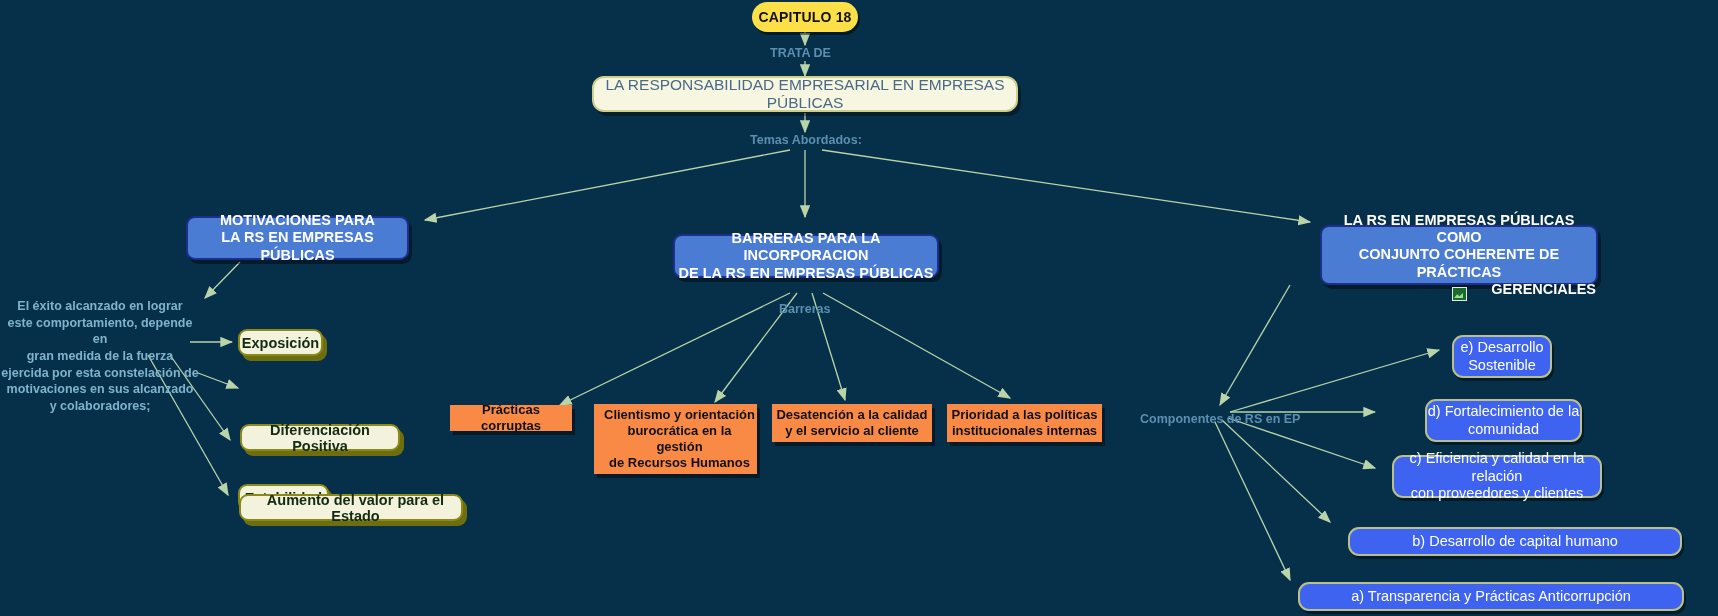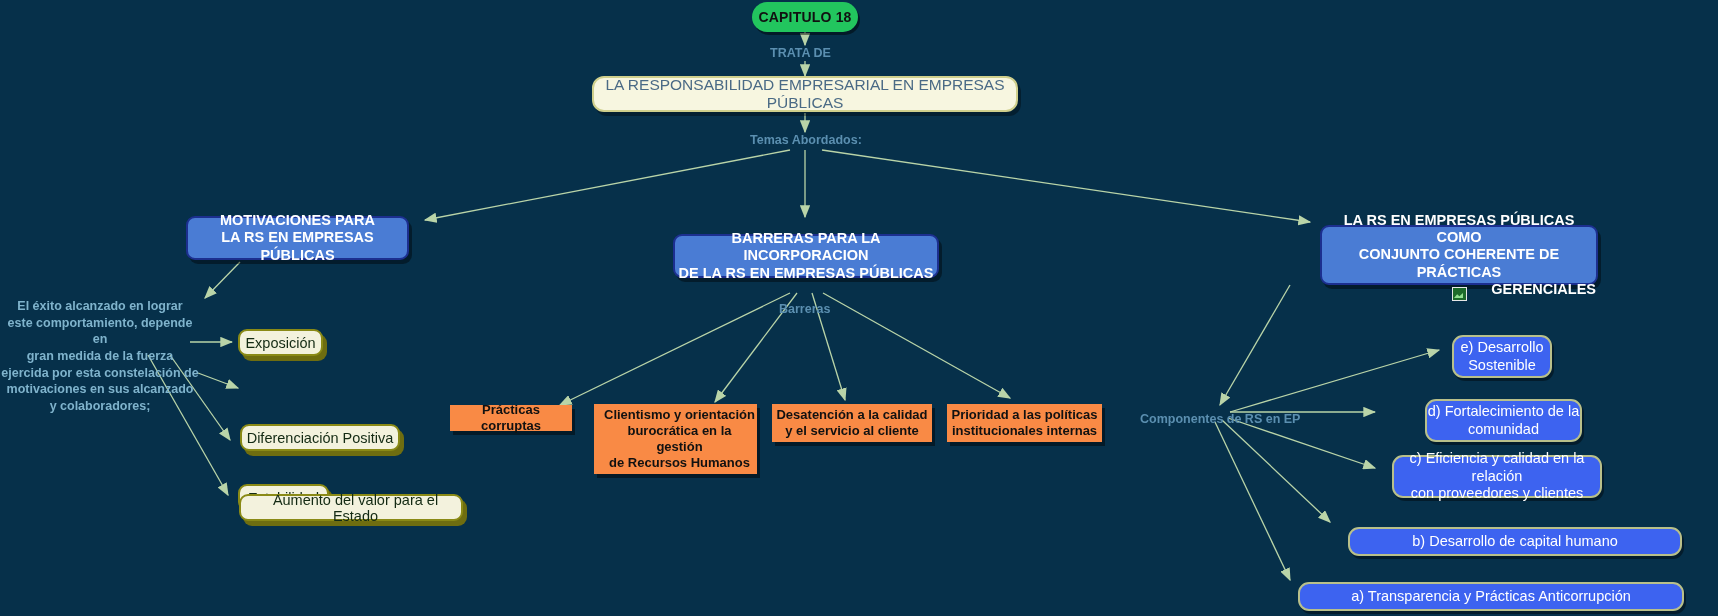--- a/index.html
+++ b/index.html
@@ -10,21 +10,21 @@
     overflow:hidden;
     position:relative;
   }
   #canvas{position:absolute;left:0;top:0;width:1718px;height:616px;}
   svg.links{position:absolute;left:0;top:0;width:1718px;height:616px;pointer-events:none;}
 
   .node{position:absolute;box-sizing:border-box;display:flex;align-items:center;justify-content:center;text-align:center;}
 
   
   .root-pill{
-    background:#22c55e;
+    background:#fde047;
     border-radius:15px;
     color:#111;
     font-weight:bold;
     font-size:14px;
     letter-spacing:.2px;
     box-shadow:2px 3px 0 rgba(0,0,0,.45);
   }
 
   
   .cream-box{
@@ -58,21 +58,21 @@
     line-height:1.2;
     box-shadow:2px 3px 0 rgba(0,0,0,.4);
   }
 
   
   .olive-box{
     background:#f3f2dd;
     border:2px solid #8a8a16;
     border-radius:9px;
     color:#132a13;
-    font-weight:normal;
+    font-weight:bold;
     font-size:14.5px;
     box-shadow:4px 5px 0 #6e6d10;
   }
 
   
   .orange-box{
     background:#f98a45;
     border:1px solid #f98a45;
     color:#111;
     font-weight:bold;

